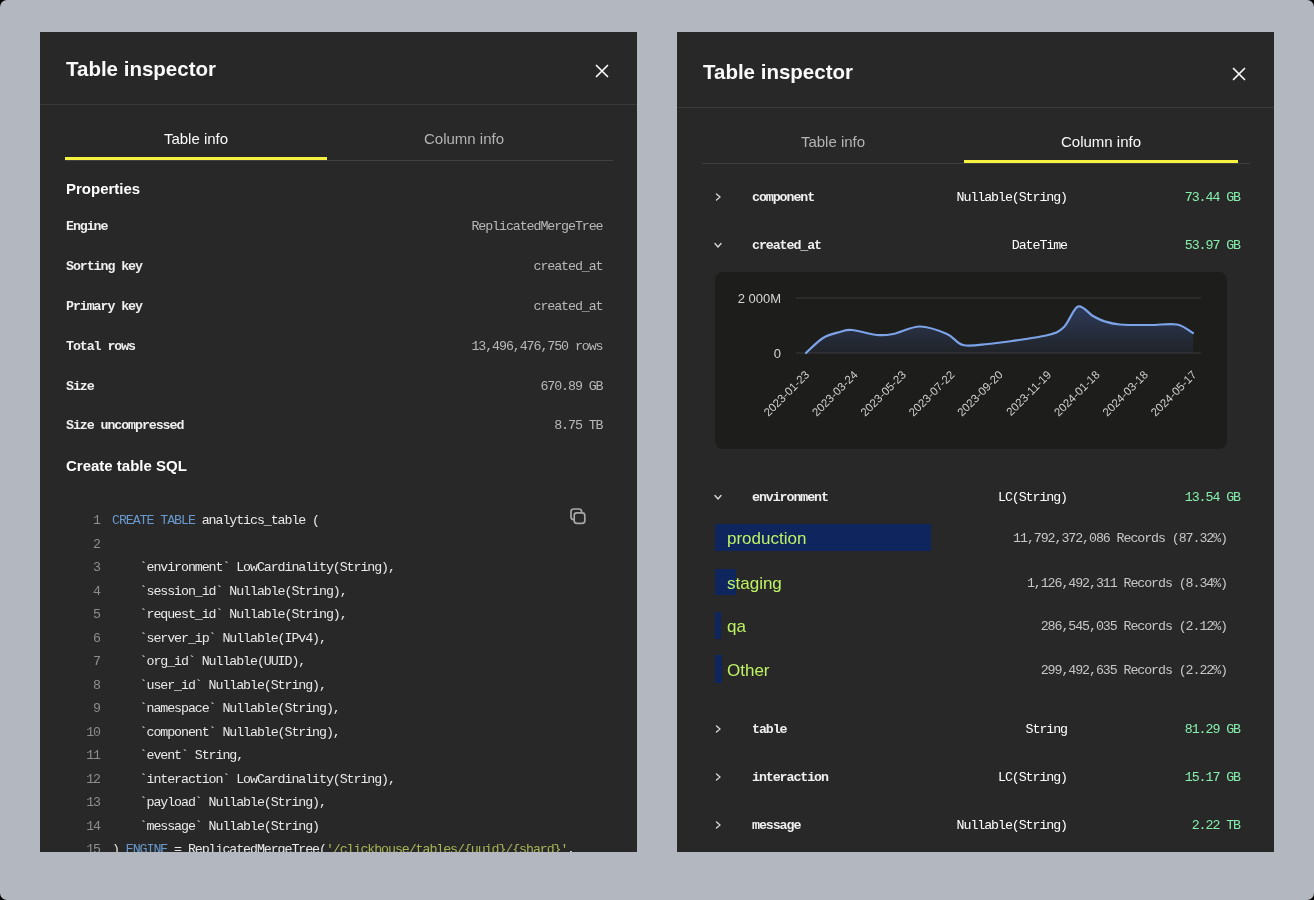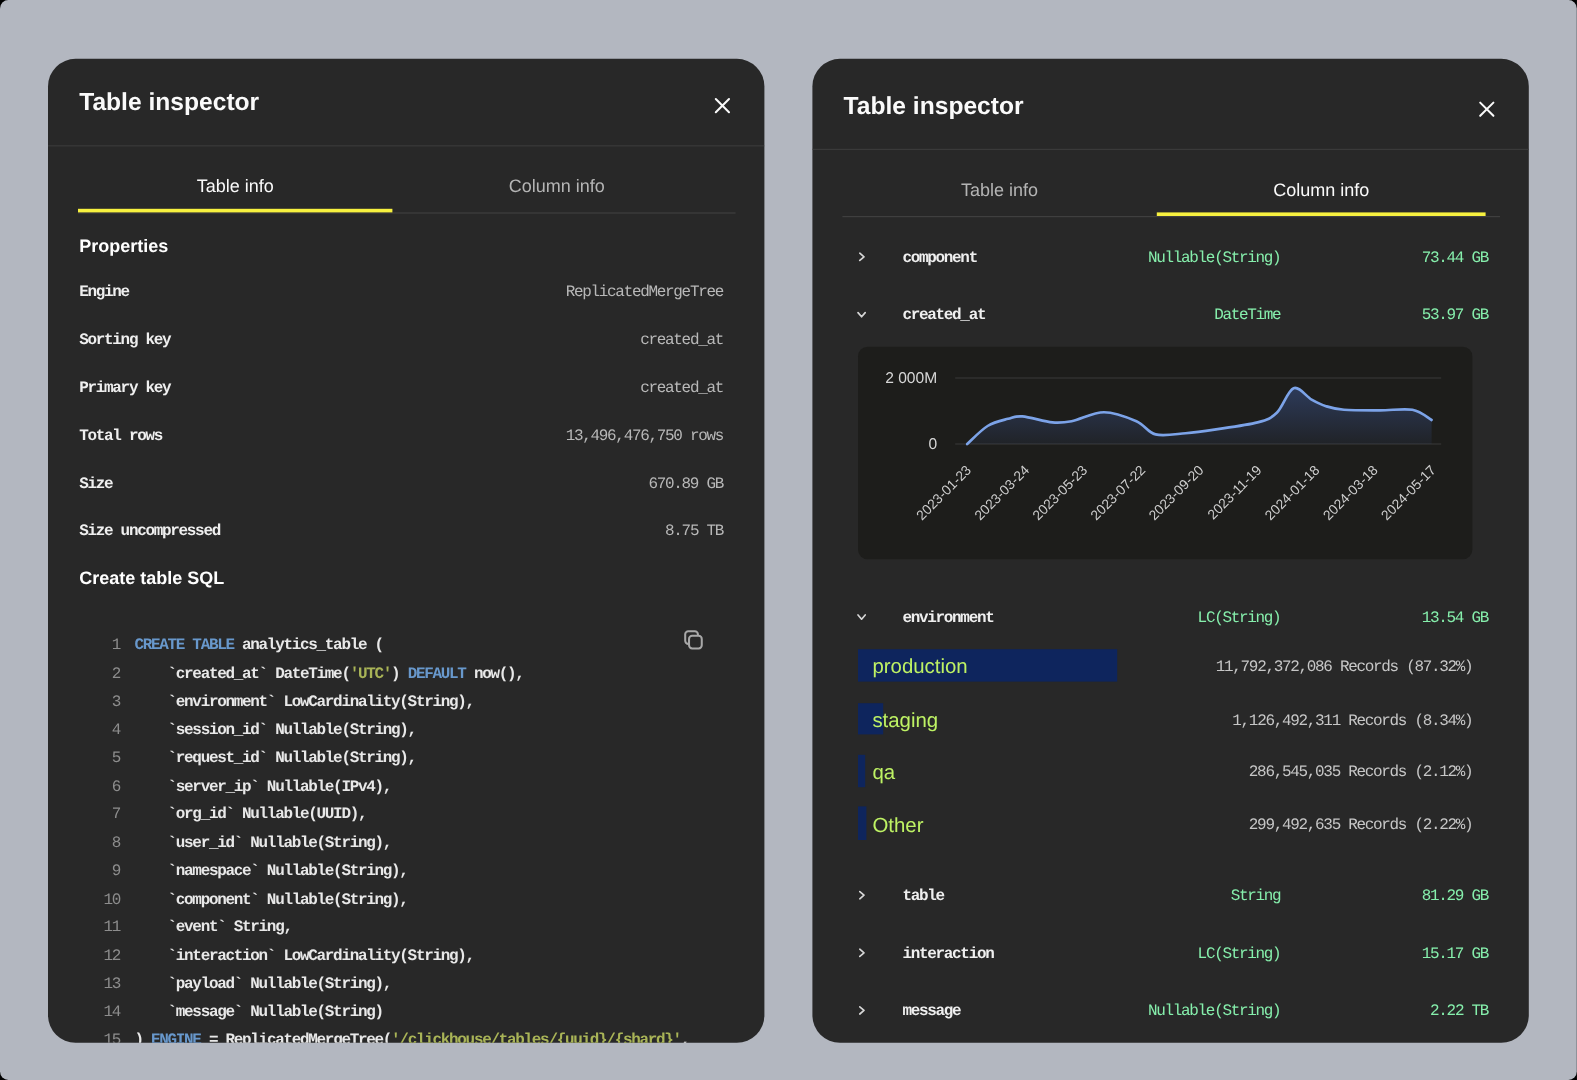--- a/index.html
+++ b/index.html
@@ -1,43 +1,43 @@
 <!DOCTYPE html>
 <html><head>
 <meta charset="utf-8">
 <style>
   * { margin:0; padding:0; box-sizing:border-box; }
   html,body { width:1314px; height:900px; background:#000; overflow:hidden; -webkit-font-smoothing:antialiased; }
   .stage { position:absolute; left:0; top:0; width:1314px; height:900px;
            background:#b3b7c0; border-radius:7px; overflow:hidden;
            font-family:"Liberation Sans", sans-serif; }
-  .panel { position:absolute; top:49px; width:597px; height:820px; background:#282828; overflow:hidden;border-radius:23px; }
+  .panel { position:absolute; top:32px; width:597px; height:820px; background:#282828; overflow:hidden; }
   .panel > div, .panel > svg, .card > svg { position:absolute; }
   #p1 { left:40px; }
   #p2 { left:677px; }
   .title { left:26px; top:25px; font-size:20.5px; font-weight:700; color:#fafafa; letter-spacing:0px; }
   .hsep { left:0; top:72px; width:597px; height:1px; background:#3a3a3a; }
   .xbtn { left:552px; top:29px; width:20px; height:20px; }
   .track { left:25px; top:128px; width:548px; height:1px; background:#3f3f3f; }
   .ul { top:125px; height:3px; background:#f7f13f; }
   .tab { top:98px; width:262px; text-align:center; font-size:15px; color:#b4b4b4; }
   .tab.act { color:#fafafa; }
   .mono { font-family:"Liberation Mono", monospace; font-size:13.3px; letter-spacing:-1.08px; }
   .lbl { left:26px; color:#efefef; font-weight:700; }
   .val { right:34.5px; color:#b8b8b8; text-align:right; }
   .sect { left:26px; font-size:15px; font-weight:700; color:#ffffff; }
   
   .ln { width:60px; text-align:right; color:#8d8d8d; }
-  .code { left:72px; color:#e8e8e8; font-weight:700; white-space:pre;text-align:right; }
+  .code { left:72px; color:#e8e8e8; font-weight:400; white-space:pre;text-align:right; }
   .kw { color:#6898cc; }
   .str { color:#a9b457; }
   
   .chev { left:36px; width:10px; height:10px; }
   .cname { left:75px; color:#efefef; font-weight:700; }
-  .ctype { right:207px; color:#86efac; text-align:right; }
+  .ctype { right:207px; color:#ffffff; text-align:right; }
   .csize { right:34px; color:#86efac; text-align:right; }
   .bar { left:38px; background:#0e255d; }
   .blabel { left:50px; font-size:17px; color:#bef264; }
   .rec { right:47px; color:#c6c6c6; text-align:right; }
   #p2 .title { top:28px; }
   #p2 .xbtn { top:32px; }
   #p2 .hsep { top:75px; }
   #p2 .track { top:131px; }
   #p2 .ul { top:128px; }
   #p2 .tab { top:101px; }
@@ -71,21 +71,20 @@
     <div class="mono lbl" style="top:347.3px;">Size</div>
     <div class="mono val" style="top:347.3px;">670.89 GB</div>
     <div class="mono lbl" style="top:386.3px;">Size uncompressed</div>
     <div class="mono val" style="top:386.3px;">8.75 TB</div>
 
     <div class="sect" style="top:425px;">Create table SQL</div>
 
     <div class="mono ln" style="top:481.3px;">1</div>
       <div class="mono code" style="top:481.3px;"><span class="kw">CREATE TABLE</span> analytics_table (</div>
     <div class="mono ln" style="top:504.8px;">2</div>
-      <div class="mono code" style="top:504.8px;">    `created_at` DateTime(<span class="str">'UTC'</span>) <span class="kw">DEFAULT</span> now(),</div>
     <div class="mono ln" style="top:528.3px;">3</div>
       <div class="mono code" style="top:528.3px;">    `environment` LowCardinality(String),</div>
     <div class="mono ln" style="top:551.8px;">4</div>
       <div class="mono code" style="top:551.8px;">    `session_id` Nullable(String),</div>
     <div class="mono ln" style="top:575.3px;">5</div>
       <div class="mono code" style="top:575.3px;">    `request_id` Nullable(String),</div>
     <div class="mono ln" style="top:598.8px;">6</div>
       <div class="mono code" style="top:598.8px;">    `server_ip` Nullable(IPv4),</div>
     <div class="mono ln" style="top:622.3px;">7</div>
       <div class="mono code" style="top:622.3px;">    `org_id` Nullable(UUID),</div>

